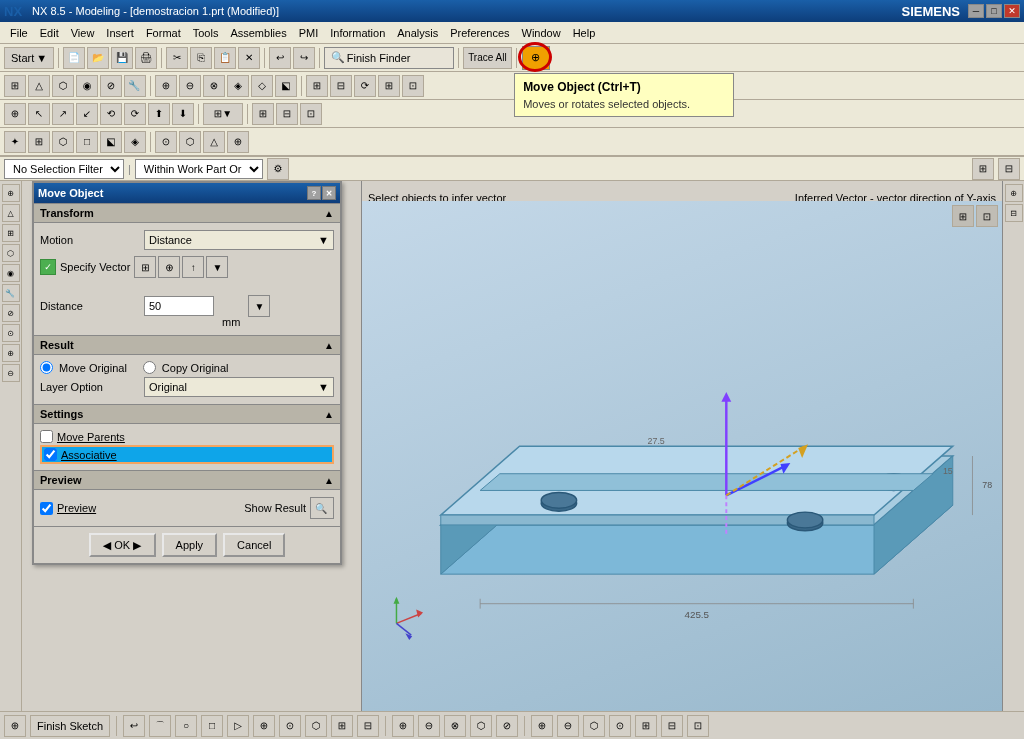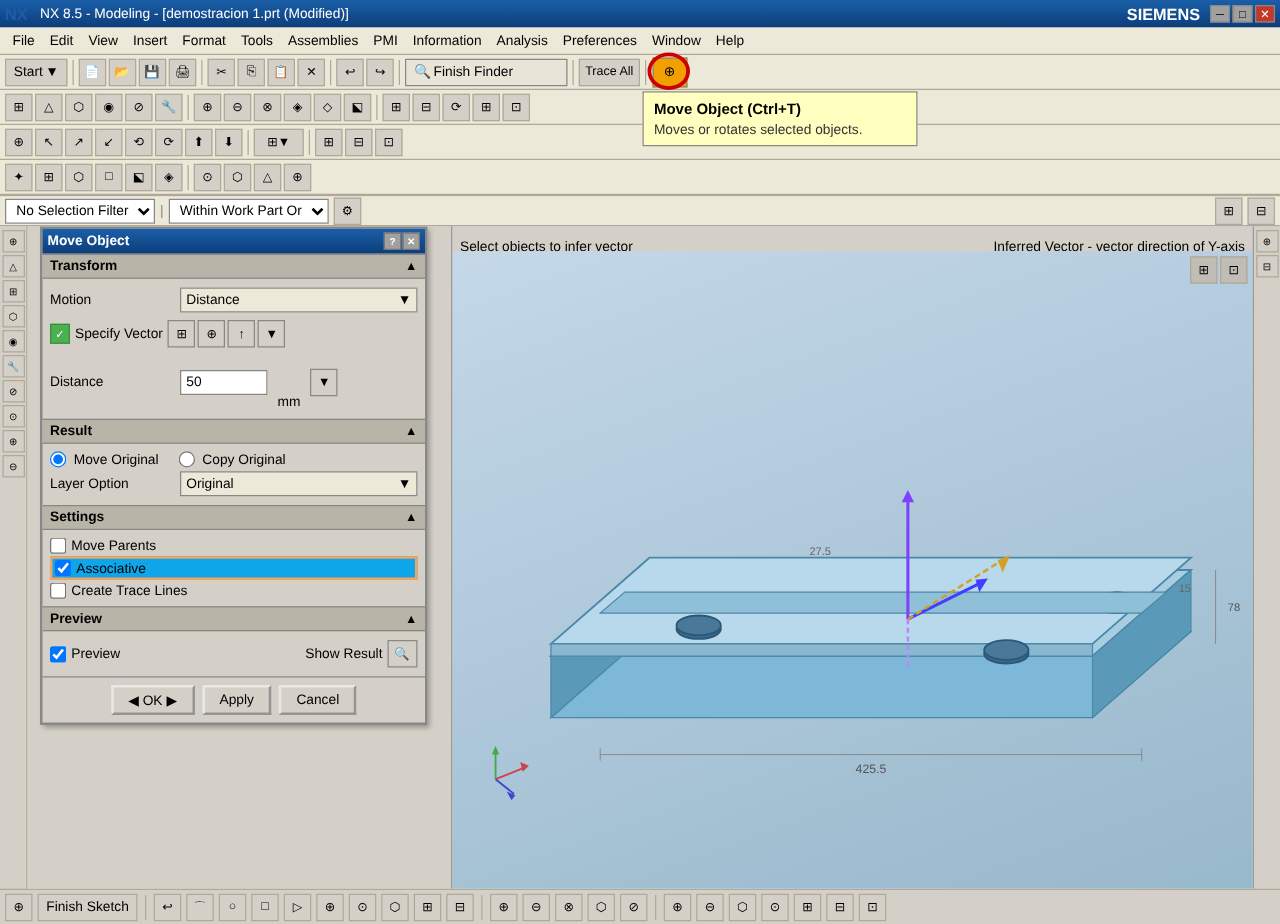--- a/index.html
+++ b/index.html
@@ -141,21 +141,21 @@
     }
     .check-icon {
       width: 16px; height: 16px; background: #4CAF50;
       border: 1px solid #388E3C; display: flex; align-items: center;
       justify-content: center; color: white; font-size: 9px;
     }
 
     .radio-row { display: flex; align-items: center; gap: 6px; margin: 2px 0; }
     .radio-row label { font-size: 11px; }
 
-    .checkbox-row { display: flex; align-items: center; gap: 4px; margin: 2px 0; }
+    .checkbox-row { display: flex; align-items: center; gap: 4px; margin: 2px 0; text-decoration: underline; }
     .checkbox-row label { font-size: 11px; }
     input[type="checkbox"] { cursor: pointer; }
     input[type="radio"] { cursor: pointer; }
 
     .associative-highlight {
       background: #0ea5e9; border: 2px solid #f4a460;
       padding: 1px 2px; display: flex; align-items: center; gap: 4px;
     }
 
     
@@ -454,24 +454,20 @@
           <span class="arrow">▲</span>
         </div>
         <div class="dialog-body">
           <div class="checkbox-row">
             <input type="checkbox" style="">
             <label>Move Parents</label>
           </div>
           <div class="checkbox-row associative-highlight" style="margin:2px 0;">
             <input type="checkbox" checked="" style="">
             <label>Associative</label>
-          </div>
-          <div class="checkbox-row">
-            <input type="checkbox" style="">
-            <label>Create Trace Lines</label>
           </div>
         </div>
 
         <div class="section-header">
           <span>Preview</span>
           <span class="arrow">▲</span>
         </div>
         <div class="dialog-body">
           <div class="form-row">
             <div class="checkbox-row">

